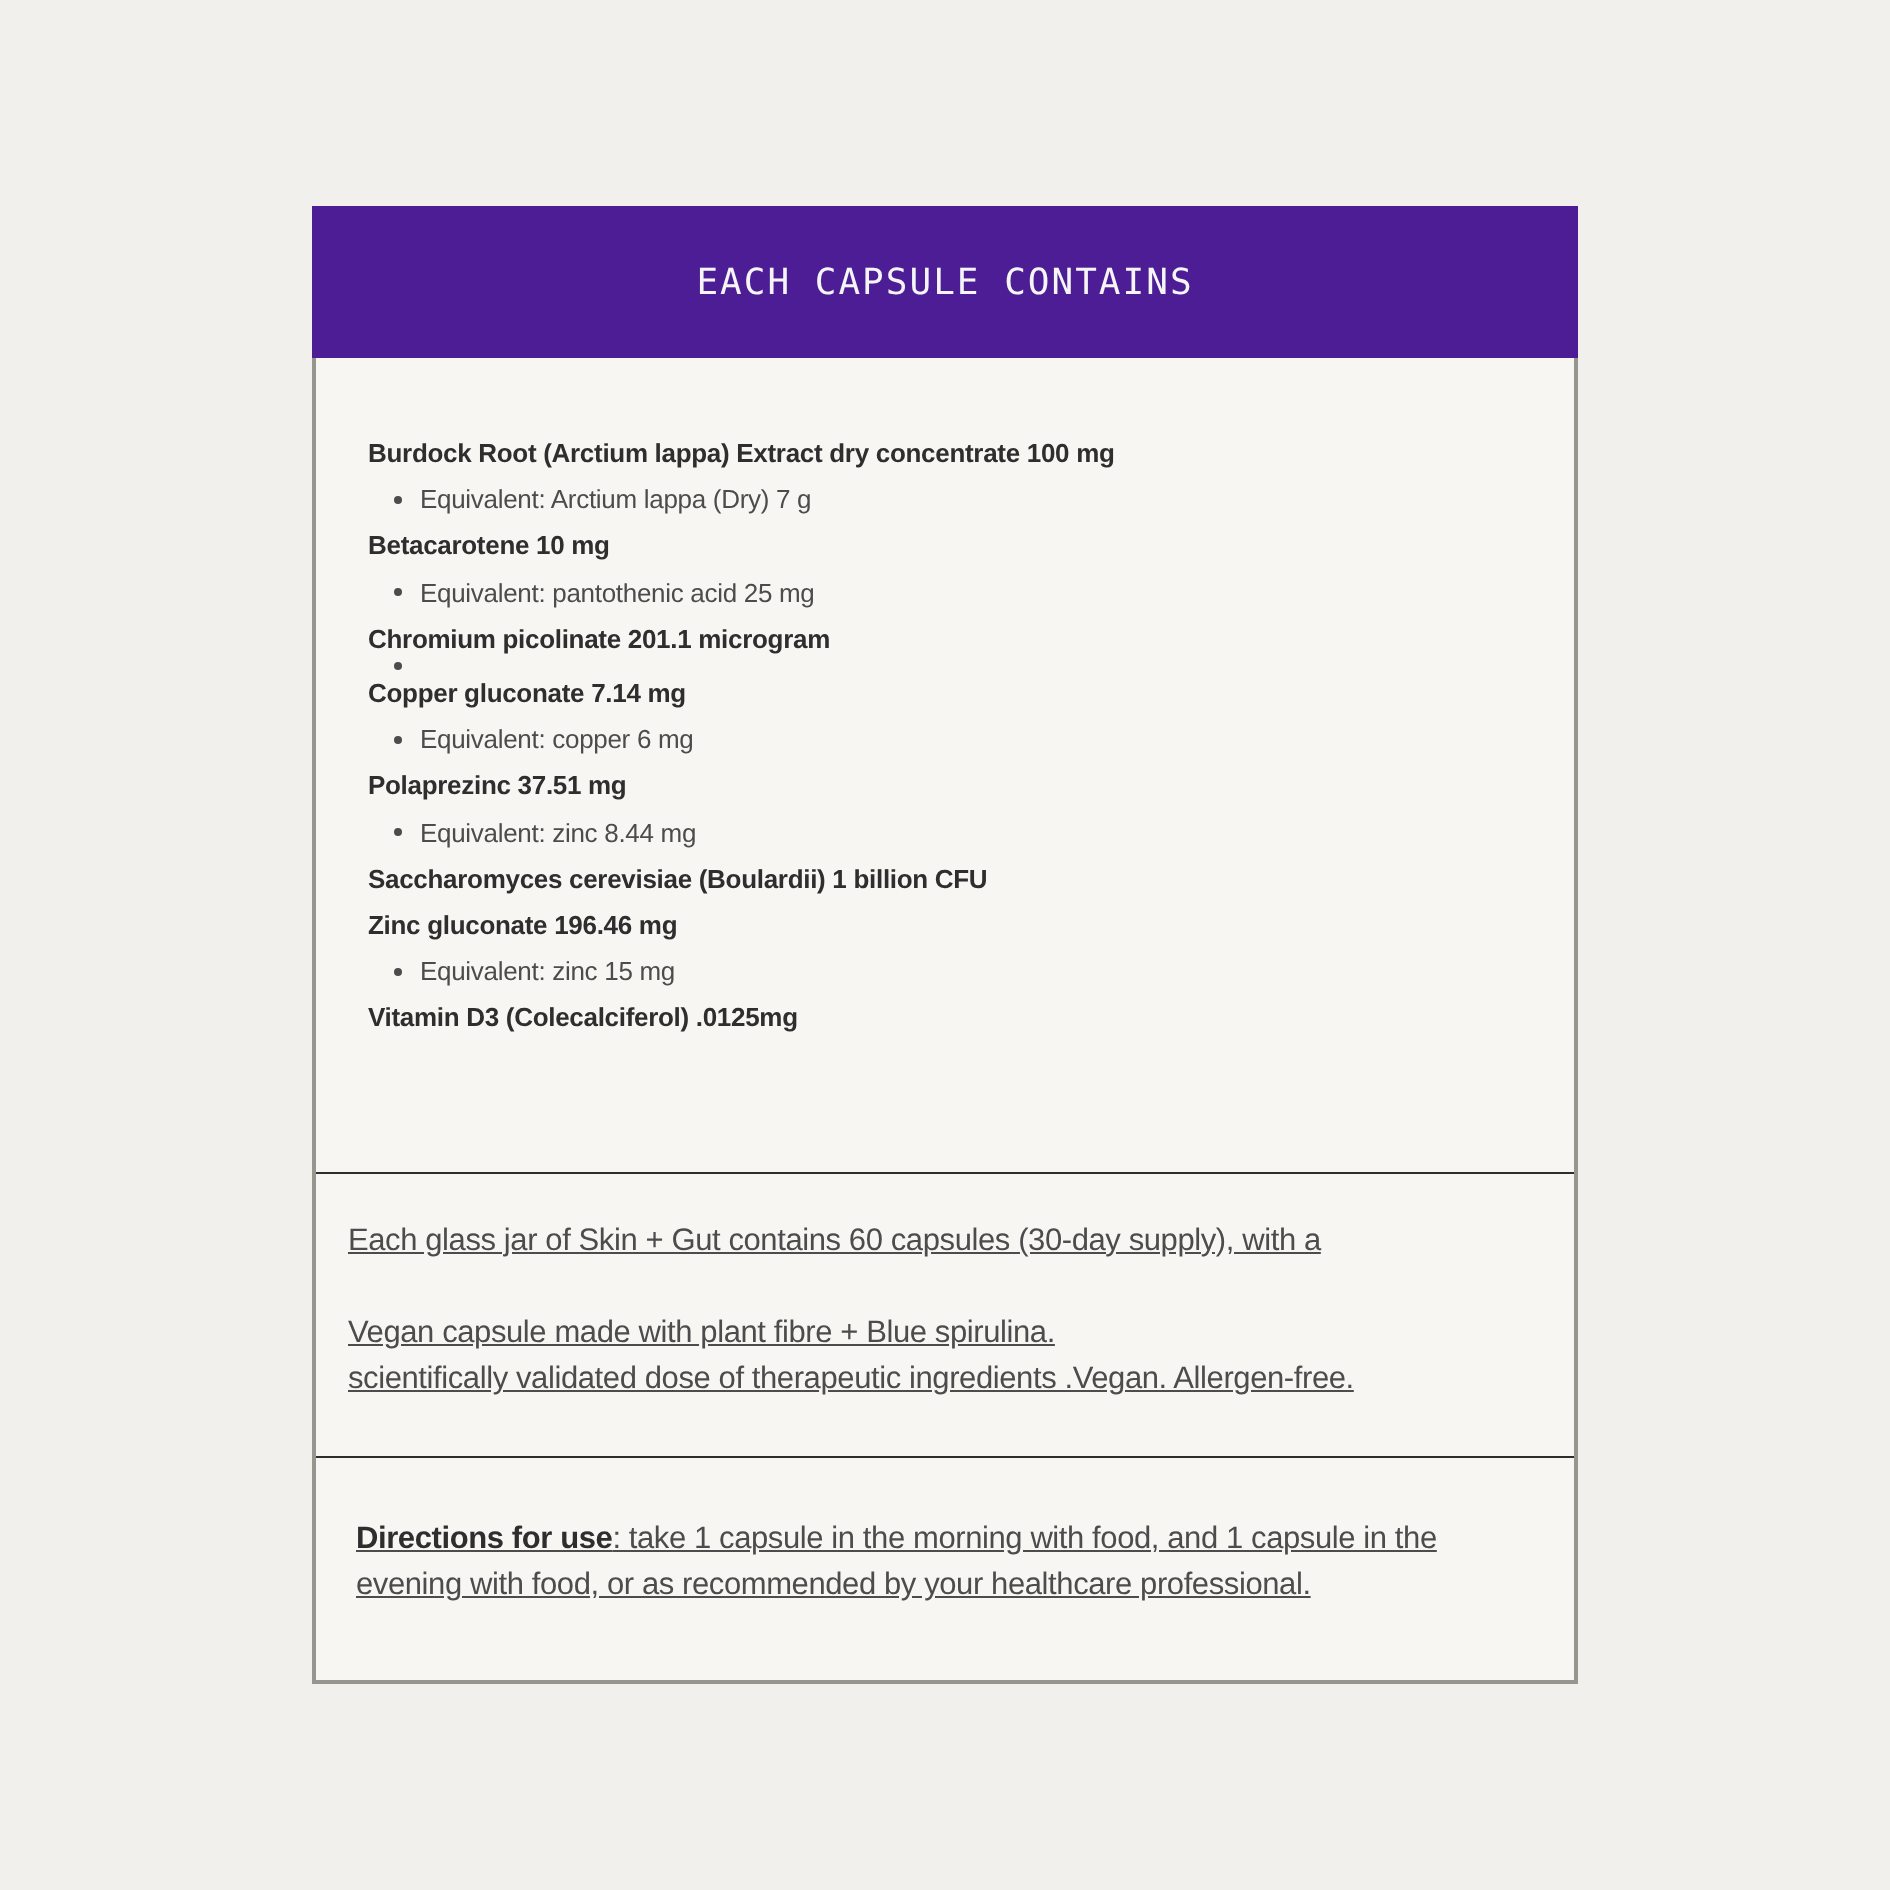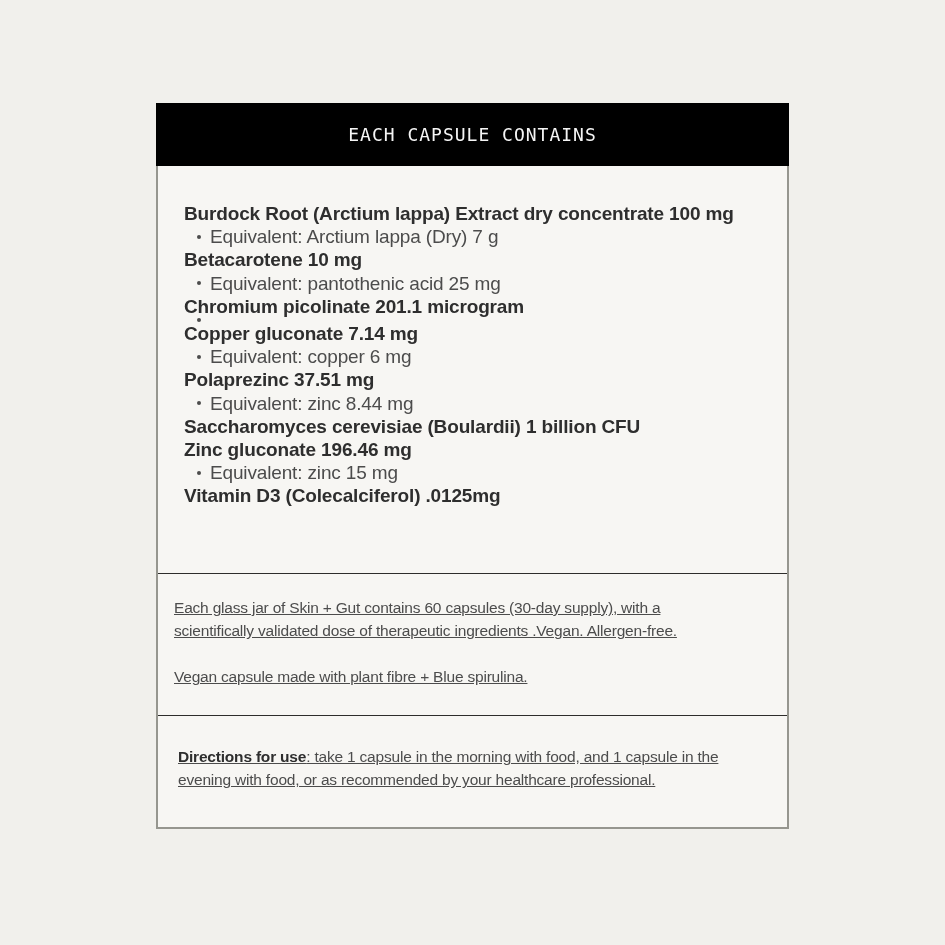--- a/index.html
+++ b/index.html
@@ -14,22 +14,22 @@
     overflow: hidden;
   }
   .card {
     position: absolute;
     left: 156px;
     top: 103px;
     width: 633px;
   }
   .label-header {
     width: 633px;
-    height: 63px;
-    background: #000000;
+    height: 76px;
+    background: #4c1d95;
     display: flex;
     align-items: center;
     justify-content: center;
     text-align: center;
   }
   .label-header span {
     font-family: "DejaVu Sans Mono", "Liberation Mono", monospace;
     font-size: 18px;
     letter-spacing: 1px;
     color: #f5f5f5;
@@ -40,21 +40,21 @@
     height: 663px;
     background: #f7f6f3;
     border: 2px solid #96968f;
     border-top: none;
   }
   .section-ingredients {
     height: 407px;
     padding: 36px 18px 0 26px;
     overflow: hidden;
   }
-  .ing-line { line-height: 23.2px; font-size: 19px; }
+  .ing-line { line-height: 23.2px; font-size: 13px; }
   .ing-name {
     font-weight: 700;
     color: #2e2e2e;
   }
   .ing-equiv {
     color: #4c4c4c;
     padding-left: 13px;
     display: flex;
     align-items: center;
   }
@@ -131,22 +131,22 @@
         <div class="ing-line ing-name">Zinc gluconate 196.46 mg</div>
         <div class="ing-line ing-equiv">
           <span class="bullet"></span>
           <span>Equivalent: zinc 15 mg</span>
         </div>
         <div class="ing-line ing-name">Vitamin D3 (Colecalciferol) .0125mg</div>
       </div>
 
       <div class="section-supply">
         <div class="para-line">Each glass jar of Skin + Gut contains 60 capsules (30-day supply), with a</div>
+        <div class="para-line para-gap">Vegan capsule made with plant fibre + Blue spirulina.</div>
         <div class="para-line">scientifically validated dose of therapeutic ingredients .Vegan. Allergen-free.</div>
-        <div class="para-line para-gap">Vegan capsule made with plant fibre + Blue spirulina.</div>
       </div>
 
       <div class="section-directions">
         <div class="para-line">
           <span class="dir-label">Directions for use</span><span>: take 1 capsule in the morning with food, and 1 capsule in the</span>
         </div>
         <div class="para-line">evening with food, or as recommended by your healthcare professional.</div>
       </div>
 
     </div>

